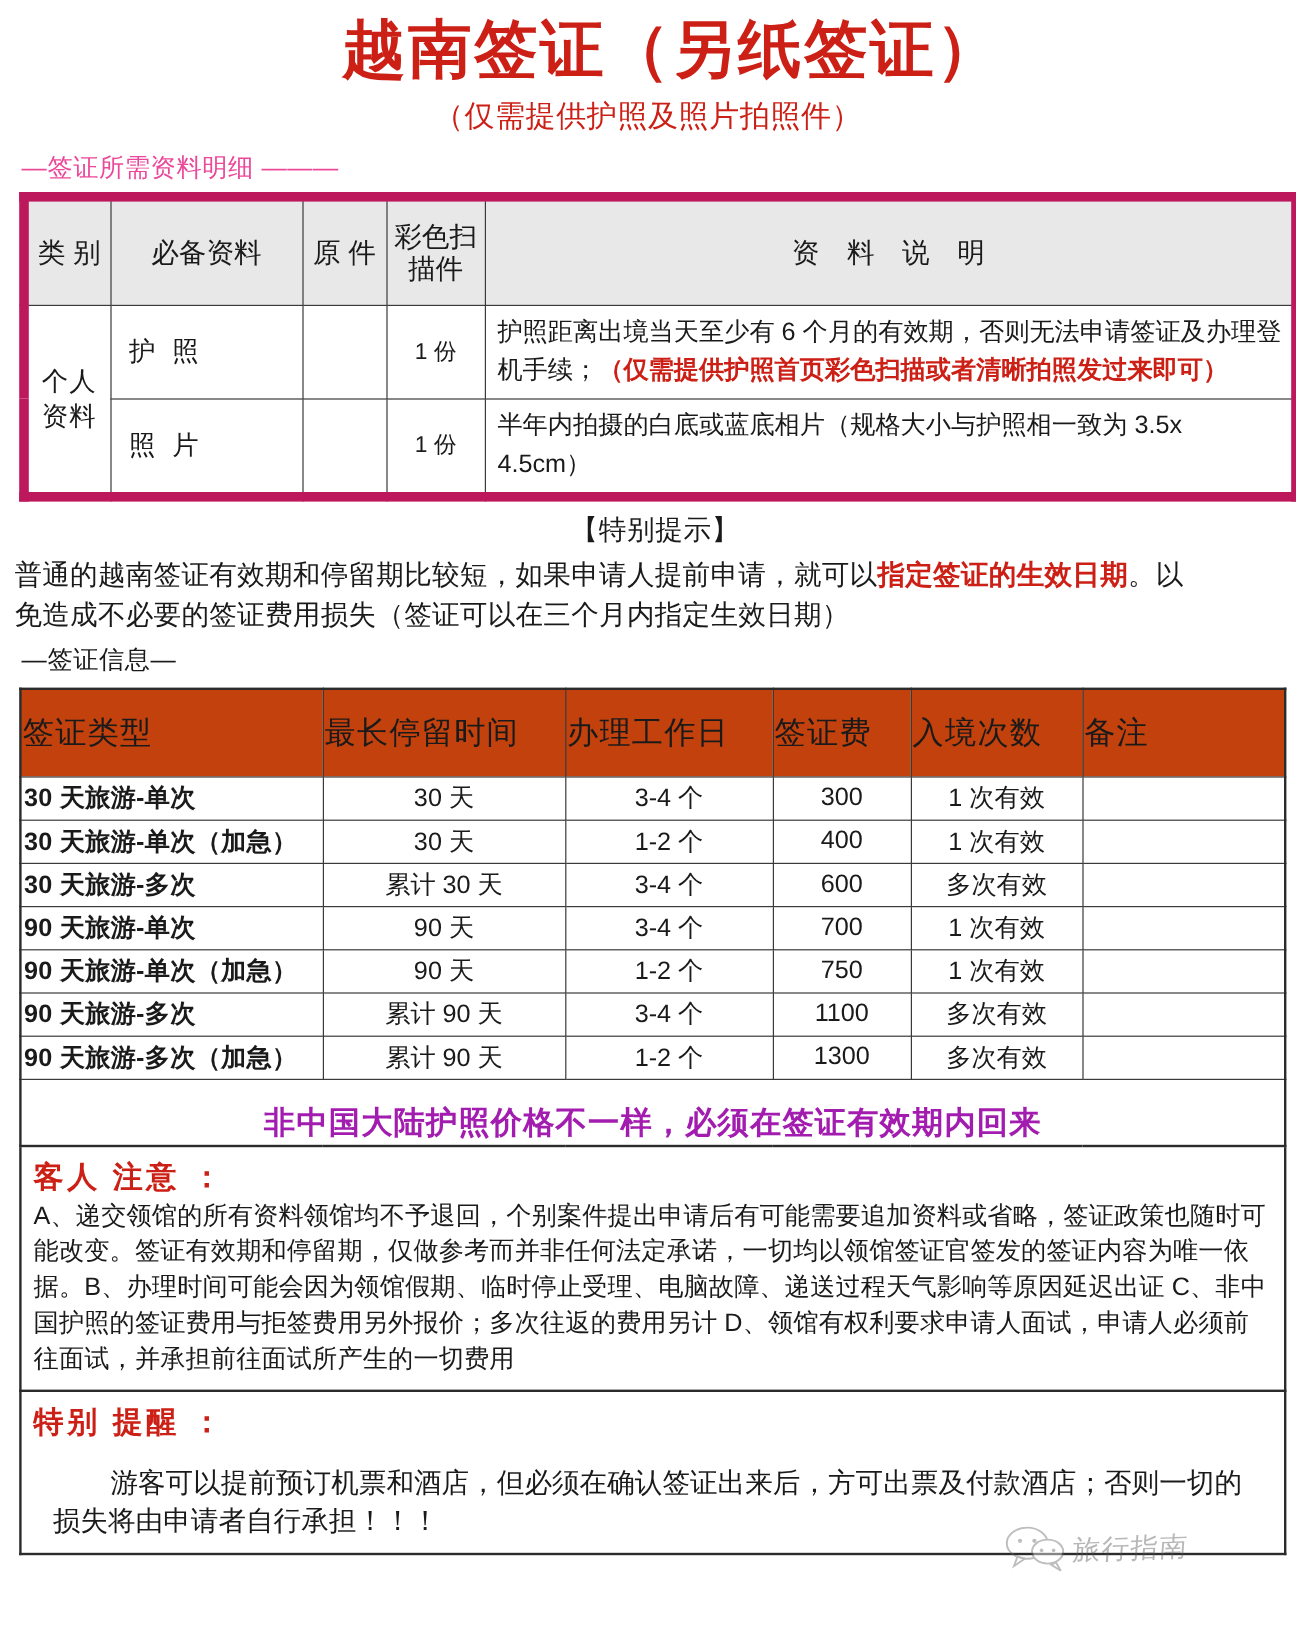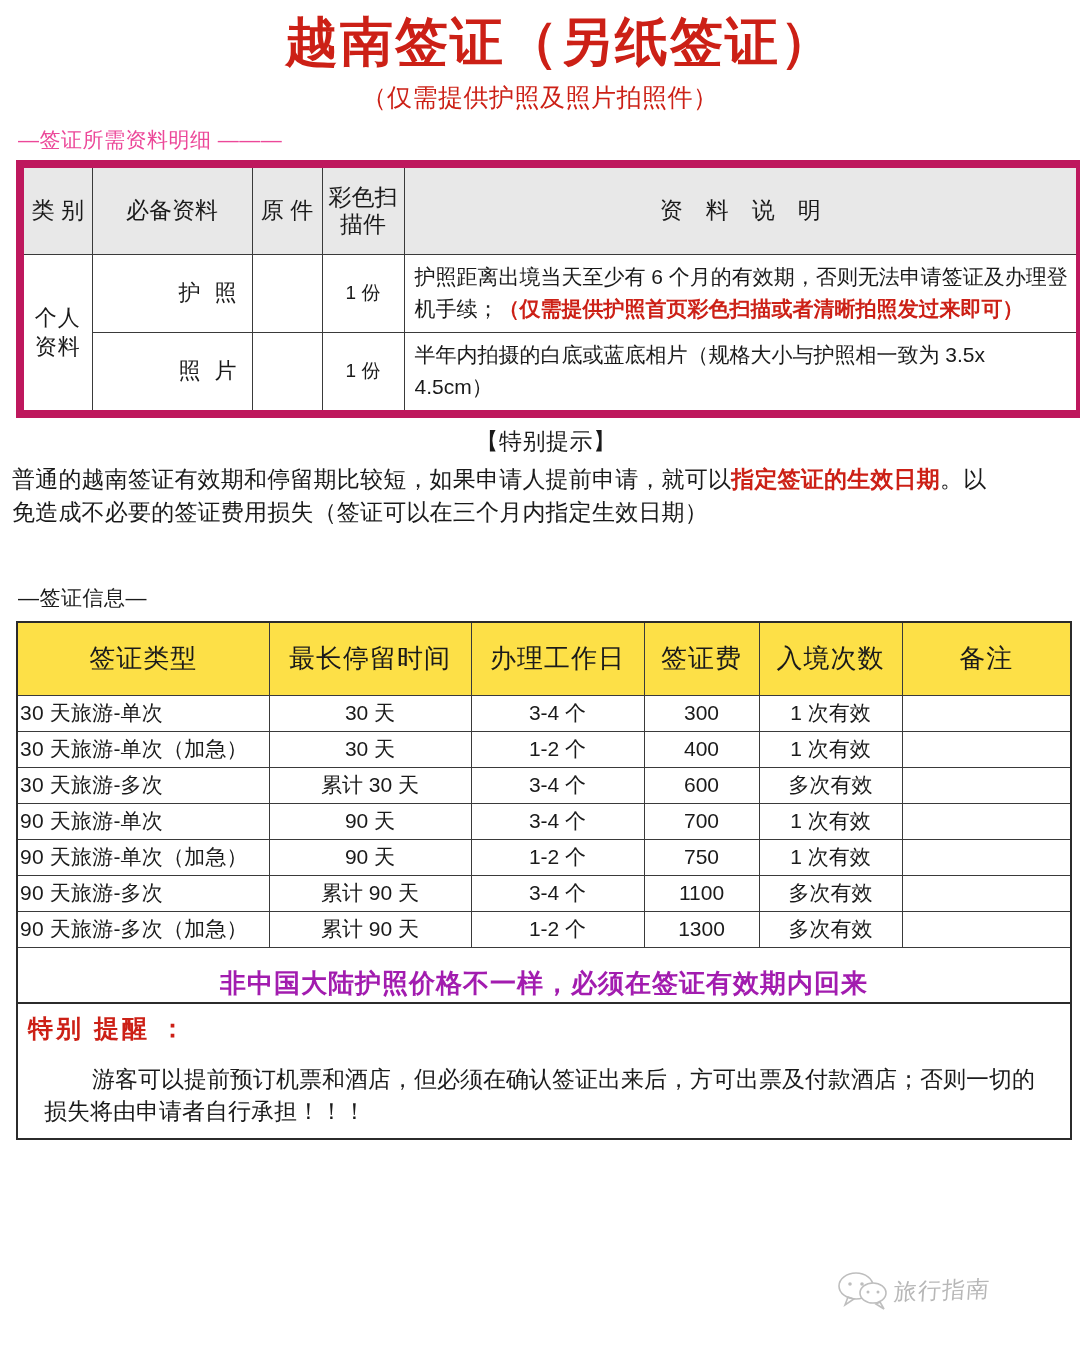--- a/index.html
+++ b/index.html
@@ -46,21 +46,20 @@
     font-size: 21px;
     color: #ec4899;
     padding: 14px 0 6px 18px;
     letter-spacing: 0.5px;
   }
   .section-label-2 {
     font-size: 21px;
     color: #1a1a1a;
     padding: 6px 0 9px 18px;
     letter-spacing: 0.5px;
-    margin-top: 48px;
   }
 
   
   table {
     border-collapse: collapse;
     table-layout: fixed;
   }
   .tbl1 {
     width: 1068px;
     margin: 0 0 0 16px;
@@ -80,21 +79,21 @@
   }
   .cat-cell {
     text-align: center;
     font-size: 22px;
     font-weight: bold;
     line-height: 1.32;
     width: 72px;
     letter-spacing: 1px;
   }
   .req-cell {
-    text-align: right;
+    text-align: left;
     font-size: 22px;
     font-weight: bold;
     letter-spacing: 14px;
     text-indent: 14px;
   }
   .cnt-cell {
     text-align: center;
     font-size: 19px;
   }
   .desc-cell {
@@ -131,34 +130,33 @@
   .tbl2 {
     width: 1056px;
     margin: 0 0 0 16px;
     border: 2px solid #2b2b2b;
   }
   .tbl2 td {
     border: 1px solid #3a3a3a;
     vertical-align: middle;
   }
   .tbl2 thead td {
-    background: #fde047;
-    text-align: center;
+    background: #c2410c;
     font-size: 26px;
     height: 70px;
     letter-spacing: 1px;
   }
   .tbl2 tbody td {
     height: 33px;
     font-size: 21px;
     text-align: center;
   }
   .tbl2 tbody td.vtype {
     text-align: left;
-    font-weight: normal;
+    font-weight: bold;
     padding-left: 2px;
     letter-spacing: 0.2px;
   }
   .c-type  { width: 252px; }
   .c-stay  { width: 202px; }
   .c-days  { width: 173px; }
   .c-fee   { width: 115px; }
   .c-entry { width: 143px; }
   .c-note  { width: auto; }
 
@@ -361,20 +359,24 @@
         <td></td>
       </tr>
       <tr class="warn-row">
         <td colspan="6">
           <div class="warn-text">非中国大陆护照价格不一样，必须在签证有效期内回来</div>
         </td>
       </tr>
     </tbody>
   </table>
 
+  <div class="notebox">
+    <div class="note-head">客人 注意 ：</div>
+    <div class="note-body">A、递交领馆的所有资料领馆均不予退回，个别案件提出申请后有可能需要追加资料或省略，签证政策也随时可能改变。签证有效期和停留期，仅做参考而并非任何法定承诺，一切均以领馆签证官签发的签证内容为唯一依据。B、办理时间可能会因为领馆假期、临时停止受理、电脑故障、递送过程天气影响等原因延迟出证 C、非中国护照的签证费用与拒签费用另外报价；多次往返的费用另计 D、领馆有权利要求申请人面试，申请人必须前往面试，并承担前往面试所产生的一切费用</div>
+  </div>
 
   <div class="notebox">
     <div class="note-head">特别 提醒 ：</div>
     <div class="note-body-indent">
       <span class="indent">游客可以提前预订机票和酒店，但必须在确认签证出来后，方可出票及付款酒店；否则一切的</span><br>
       <span>损失将由申请者自行承担！！！</span>
     </div>
   </div>
 
   <div class="watermark">

